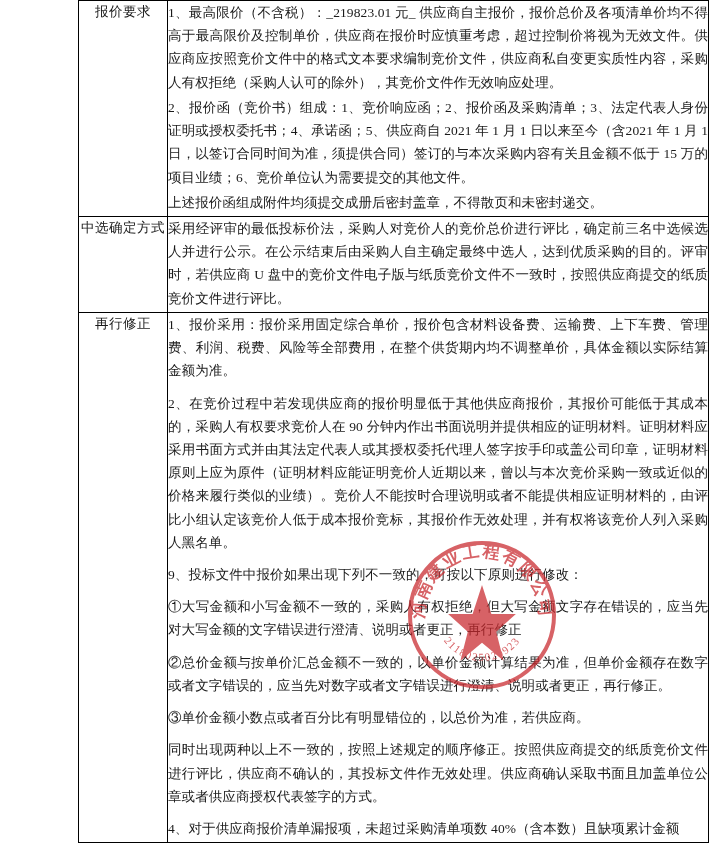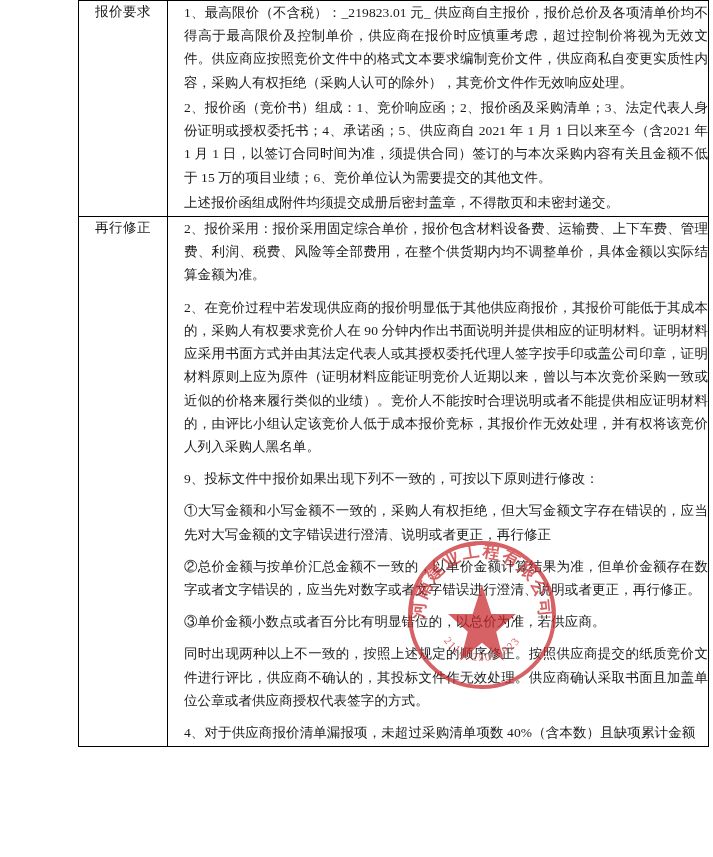--- a/index.html
+++ b/index.html
@@ -41,21 +41,21 @@
     line-height: 1.7;
     letter-spacing: 0.5px;
     padding: 4px 6px;
   }
   td.content-cell {
     padding: 6px 10px 8px 8px;
     font-size: 13.5px;
     line-height: 1.72;
   }
   .para {
-    margin: 0 0 2px 16px;
+    margin: 0 0 2px 0;
     text-align: justify;
     text-justify: inter-ideograph;
     letter-spacing: 0.1px;
   }
   .para.gap {
     margin-top: 9px;
   }
   .emph {
     text-underline-offset: 2px;
   }
@@ -83,23 +83,29 @@
     <tbody>
       <tr>
         <td class="label-cell">报价要求</td>
         <td class="content-cell">
           <p class="para">1、最高限价（不含税）：_219823.01 元_ 供应商自主报价，报价总价及各项清单价均不得高于最高限价及控制单价，供应商在报价时应慎重考虑，超过控制价将视为无效文件。供应商应按照竞价文件中的格式文本要求编制竞价文件，供应商私自变更实质性内容，采购人有权拒绝（采购人认可的除外），其竞价文件作无效响应处理。</p>
           <p class="para">2、报价函（竞价书）组成：1、竞价响应函；2、报价函及采购清单；3、法定代表人身份证明或授权委托书；4、承诺函；5、供应商自 2021 年 1 月 1 日以来至今（含2021 年 1 月 1 日，以签订合同时间为准，须提供合同）签订的与本次采购内容有关且金额不低于 15 万的项目业绩；6、竞价单位认为需要提交的其他文件。</p>
           <p class="para emph">上述报价函组成附件均须提交成册后密封盖章，不得散页和未密封递交。</p>
         </td>
       </tr>
       <tr>
+        <td class="label-cell label-vertical-wide">中选确定方式</td>
+        <td class="content-cell">
+          <p class="para">采用经评审的最低投标价法，采购人对竞价人的竞价总价进行评比，确定前三名中选候选人并进行公示。在公示结束后由采购人自主确定最终中选人，达到优质采购的目的。评审时，若供应商 U 盘中的竞价文件电子版与纸质竞价文件不一致时，按照供应商提交的纸质竞价文件进行评比。</p>
+        </td>
+      </tr>
+      <tr>
         <td class="label-cell">再行修正</td>
         <td class="content-cell">
-          <p class="para">2、报价采用：报价采用固定综合单价，报价包含材料设备费、运输费、上下车费、管理费、利润、税费、风险等全部费用，在整个供货期内均不调整单价，具体金额以实际结算金额为准。</p>
+          <p class="para">1、报价采用：报价采用固定综合单价，报价包含材料设备费、运输费、上下车费、管理费、利润、税费、风险等全部费用，在整个供货期内均不调整单价，具体金额以实际结算金额为准。</p>
           <p class="para gap">2、在竞价过程中若发现供应商的报价明显低于其他供应商报价，其报价可能低于其成本的，采购人有权要求竞价人在 90 分钟内作出书面说明并提供相应的证明材料。证明材料应采用书面方式并由其法定代表人或其授权委托代理人签字按手印或盖公司印章，证明材料原则上应为原件（证明材料应能证明竞价人近期以来，曾以与本次竞价采购一致或近似的价格来履行类似的业绩）。竞价人不能按时合理说明或者不能提供相应证明材料的，由评比小组认定该竞价人低于成本报价竞标，其报价作无效处理，并有权将该竞价人列入采购人黑名单。</p>
           <p class="para gap">9、投标文件中报价如果出现下列不一致的，可按以下原则进行修改：</p>
           <p class="para gap">①大写金额和小写金额不一致的，采购人有权拒绝，但大写金额文字存在错误的，应当先对大写金额的文字错误进行澄清、说明或者更正，再行修正</p>
           <p class="para gap">②总价金额与按单价汇总金额不一致的，以单价金额计算结果为准，但单价金额存在数字或者文字错误的，应当先对数字或者文字错误进行澄清、说明或者更正，再行修正。</p>
           <p class="para gap">③单价金额小数点或者百分比有明显错位的，以总价为准，若供应商。</p>
           <p class="para gap">同时出现两种以上不一致的，按照上述规定的顺序修正。按照供应商提交的纸质竞价文件进行评比，供应商不确认的，其投标文件作无效处理。供应商确认采取书面且加盖单位公章或者供应商授权代表签字的方式。</p>
           <p class="para gap">4、对于供应商报价清单漏报项，未超过采购清单项数 40%（含本数）且缺项累计金额</p>
         </td>
       </tr>
     </tbody>

